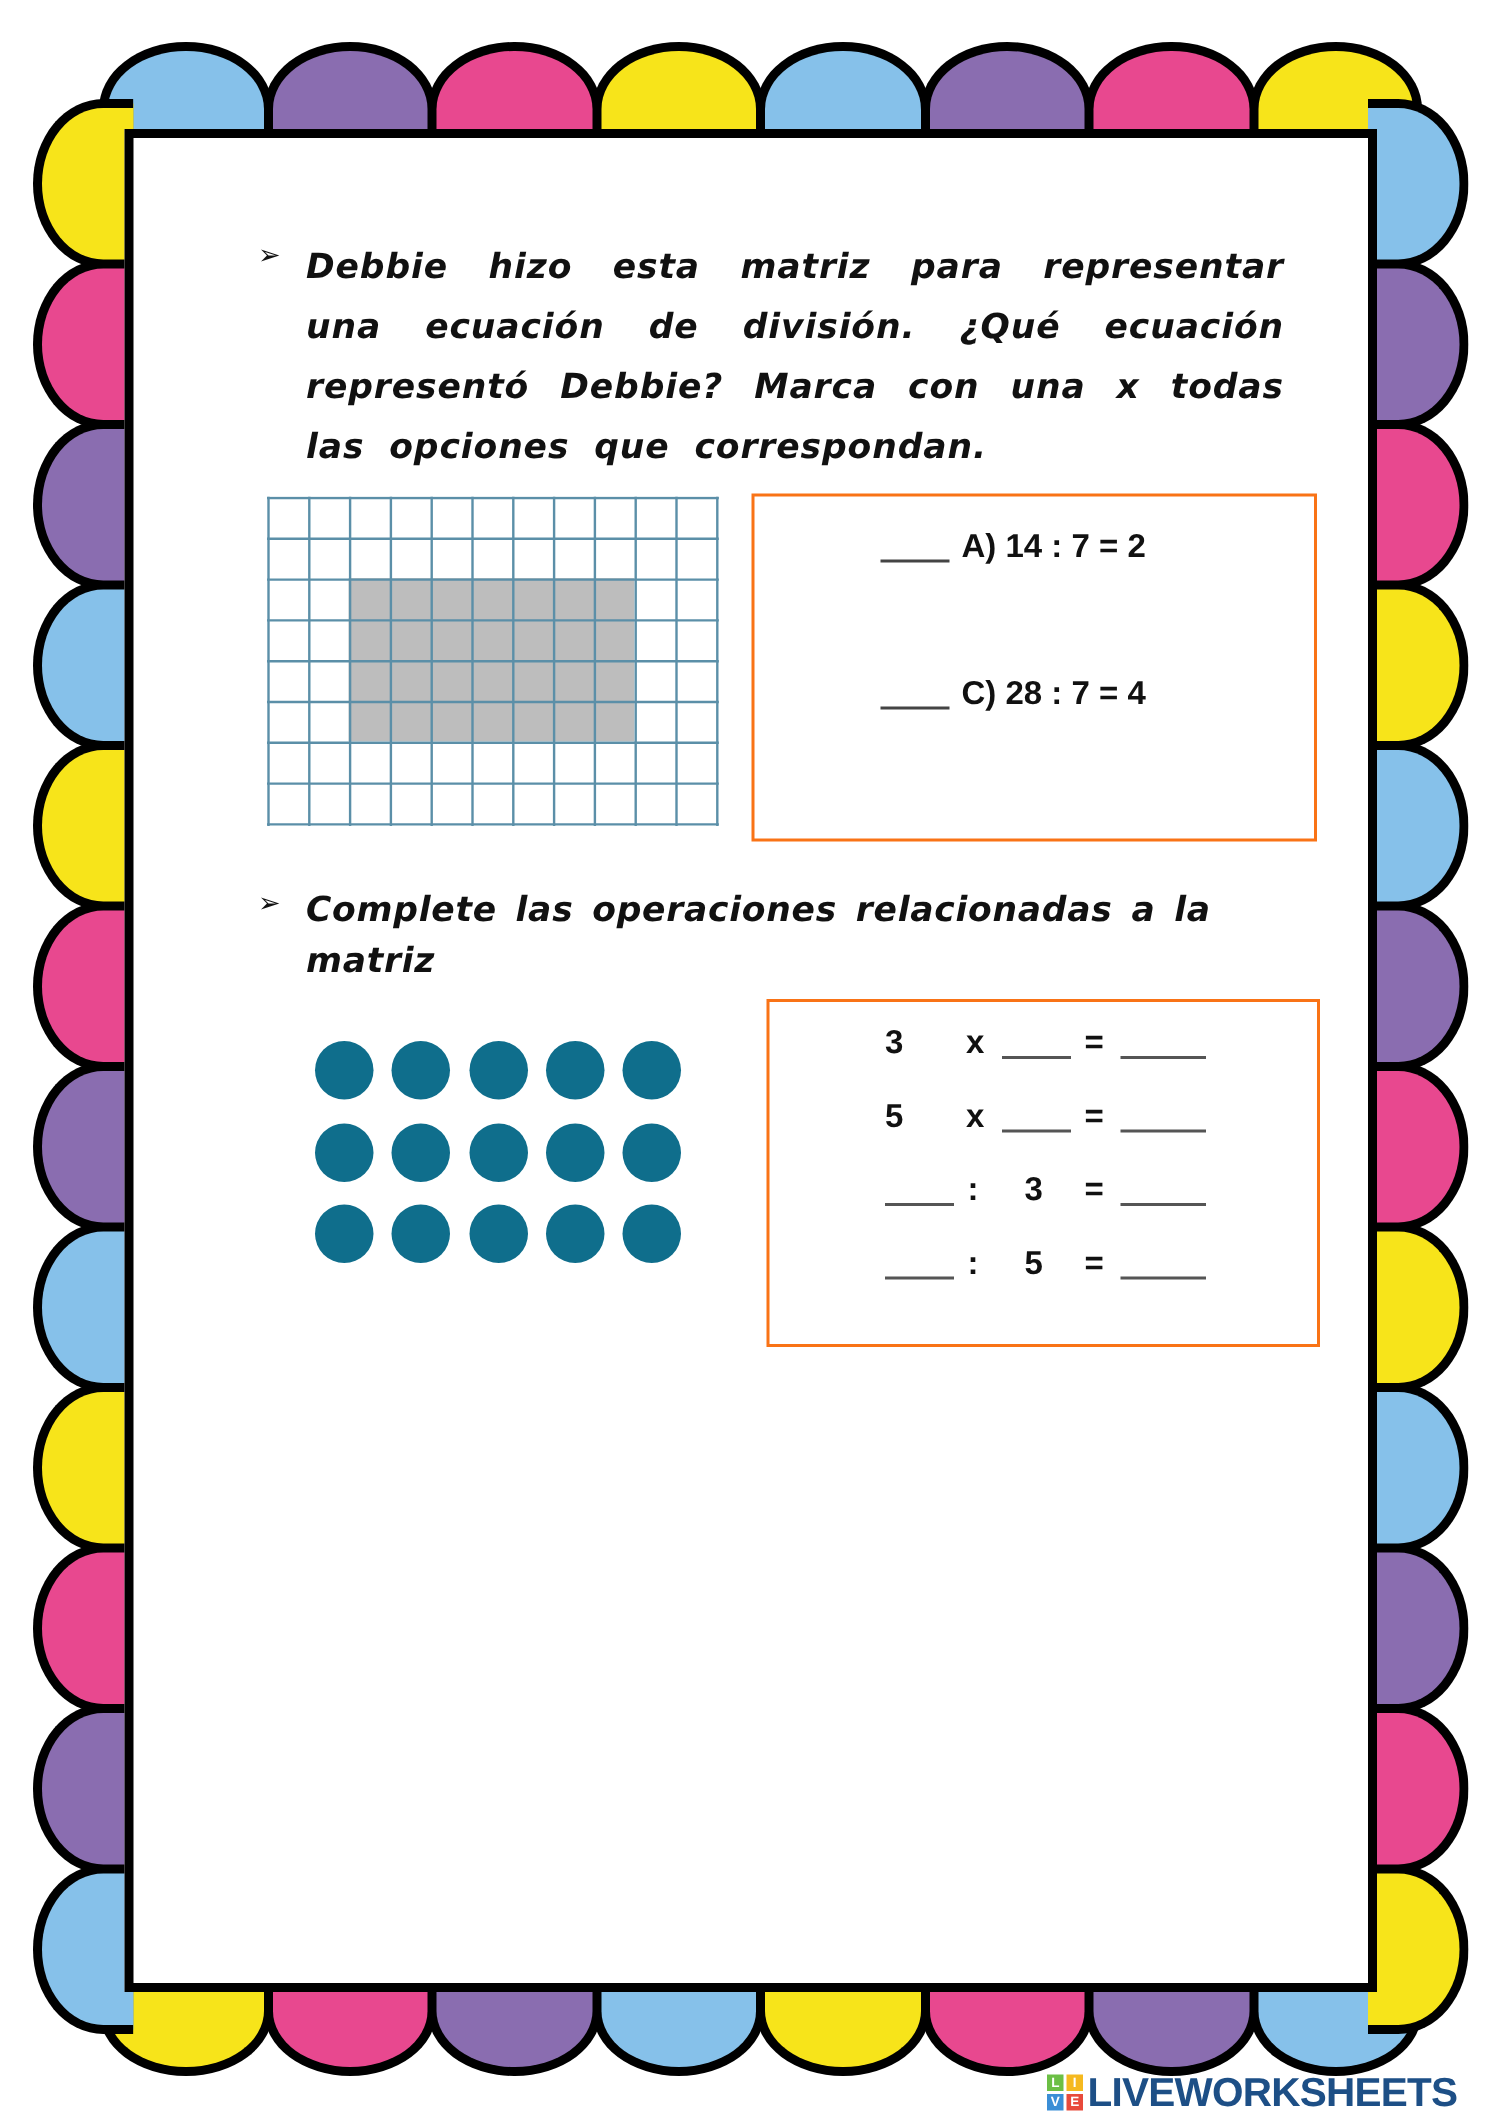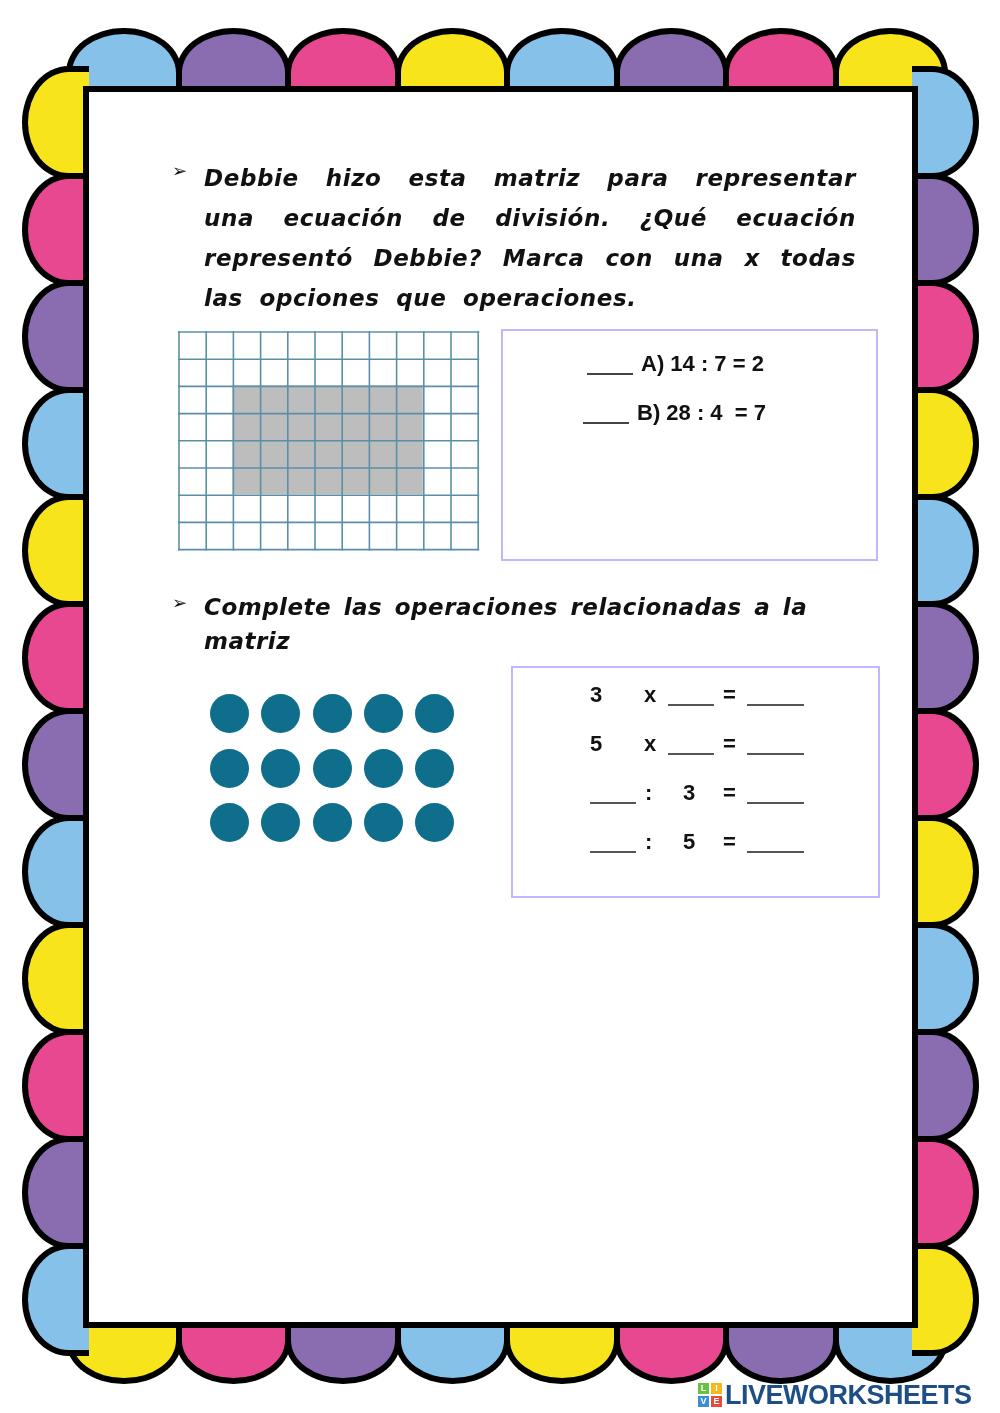--- a/index.html
+++ b/index.html
@@ -11,21 +11,21 @@
   .scallop.left { border-radius:70% 0 0 70% / 50% 0 0 50%; border-right:none; }
   .scallop.right { border-radius:0 70% 70% 0 / 0 50% 50% 0; border-left:none; }
   .page { position:absolute; left:83px; top:86px; width:835px; height:1242px; background:#fff; border:6px solid #000; box-sizing:border-box; }
   .question { position:absolute; left:172px; font-family:"DejaVu Sans", sans-serif; font-style:italic; font-weight:bold; font-size:23px; color:#111; }
   .question .arrow { position:absolute; left:0; top:2px; font-size:18px; font-style:normal; font-weight:normal; }
   .q1 { top:158px; width:684px; }
   .q1 .text { margin-left:32px; line-height:40px; text-align:justify; text-align-last:left; letter-spacing:0.6px; word-spacing:8px; }
   .q2 { top:590px; width:684px; }
   .q2 .text { margin-left:32px; line-height:34px; letter-spacing:0.5px; word-spacing:4px; }
   .grid { position:absolute; left:178px; top:331px; }
-  .box { position:absolute; border:2px solid #c4b5fd; background:#fff; box-sizing:border-box; font-family:"Liberation Sans", sans-serif; font-weight:bold; font-size:22px; color:#111; }
+  .box { position:absolute; border:2px solid #f97316; background:#fff; box-sizing:border-box; font-family:"Liberation Sans", sans-serif; font-weight:bold; font-size:22px; color:#111; }
   .box1 { left:501px; top:329px; width:377px; height:232px; }
   .opt { position:absolute; left:0; width:100%; height:30px; }
   .opt .blank { position:absolute; top:22px; width:46px; border-bottom:2px solid #444; }
   .opt .label { position:absolute; top:0; white-space:pre; }
   .box2 { left:511px; top:666px; width:369px; height:232px; }
   .eq { position:absolute; left:0; width:100%; height:30px; }
   .eq span { position:absolute; top:0; white-space:pre; }
   .eq .ln { top:22px; height:0; border-bottom:2px solid #555; }
   .dots { position:absolute; left:210px; top:694px; }
   .dot { position:absolute; width:39px; height:39px; border-radius:50%; background:#0f6e8c; }
@@ -77,21 +77,21 @@
     <div class="scallop right" style="left: 912px; top: 922px; width: 67px; height: 113px; background: rgb(134, 193, 234);"></div>
     <div class="scallop right" style="left: 912px; top: 1029px; width: 67px; height: 113px; background: rgb(138, 109, 176);"></div>
     <div class="scallop right" style="left: 912px; top: 1136px; width: 67px; height: 113px; background: rgb(232, 72, 143);"></div>
     <div class="scallop right" style="left: 912px; top: 1243px; width: 67px; height: 113px; background: rgb(247, 228, 26);"></div>
   </div>
 
 <div class="page"></div>
 
 <div class="question q1">
   <span class="arrow">➢</span>
-  <div class="text">Debbie hizo esta matriz para representar una ecuación de división. ¿Qué ecuación representó Debbie? Marca con una x todas las opciones que operaciones.</div>
+  <div class="text">Debbie hizo esta matriz para representar una ecuación de división. ¿Qué ecuación representó Debbie? Marca con una x todas las opciones que correspondan.</div>
 </div>
 
 <svg class="grid" id="grid-svg" width="302" height="220">
     <rect x="54.4" y="54.4" width="190.4" height="108.8" fill="#bdbdbd"></rect>
     <line x1="1" x2="1" y1="0" y2="219.6" stroke="#5b8fa8" stroke-width="1.6"></line>
     <line x1="28.2" x2="28.2" y1="0" y2="219.6" stroke="#5b8fa8" stroke-width="1.6"></line>
     <line x1="55.4" x2="55.4" y1="0" y2="219.6" stroke="#5b8fa8" stroke-width="1.6"></line>
     <line x1="82.6" x2="82.6" y1="0" y2="219.6" stroke="#5b8fa8" stroke-width="1.6"></line>
     <line x1="109.8" x2="109.8" y1="0" y2="219.6" stroke="#5b8fa8" stroke-width="1.6"></line>
     <line x1="137" x2="137" y1="0" y2="219.6" stroke="#5b8fa8" stroke-width="1.6"></line>
@@ -110,23 +110,23 @@
     <line y1="164.2" y2="164.2" x1="0" x2="301.2" stroke="#5b8fa8" stroke-width="1.6"></line>
     <line y1="191.4" y2="191.4" x1="0" x2="301.2" stroke="#5b8fa8" stroke-width="1.6"></line>
     <line y1="218.6" y2="218.6" x1="0" x2="301.2" stroke="#5b8fa8" stroke-width="1.6"></line>
   </svg>
 
 <div class="box box1">
   <div class="opt" style="top:20px">
     <span class="blank" style="left:84px"></span>
     <span class="label" style="left:138px">A) 14 : 7 = 2</span>
   </div>
-  <div class="opt" style="top:69px">
-    <span class="blank" style="left:80px"></span>
-    <span class="label" style="left:134px">B) 28 : 4  = 7</span>
+  <div class="opt" style="top:118px">
+    <span class="blank" style="left:84px"></span>
+    <span class="label" style="left:138px">C) 28 : 7 = 4</span>
   </div>
 </div>
 
 <div class="question q2">
   <span class="arrow">➢</span>
   <div class="text">Complete las operaciones relacionadas a la matriz</div>
 </div>
 
 <div class="dots" id="dots">
     <div class="dot" style="left: 0px; top: 0px; background: rgb(15, 110, 140);"></div>

